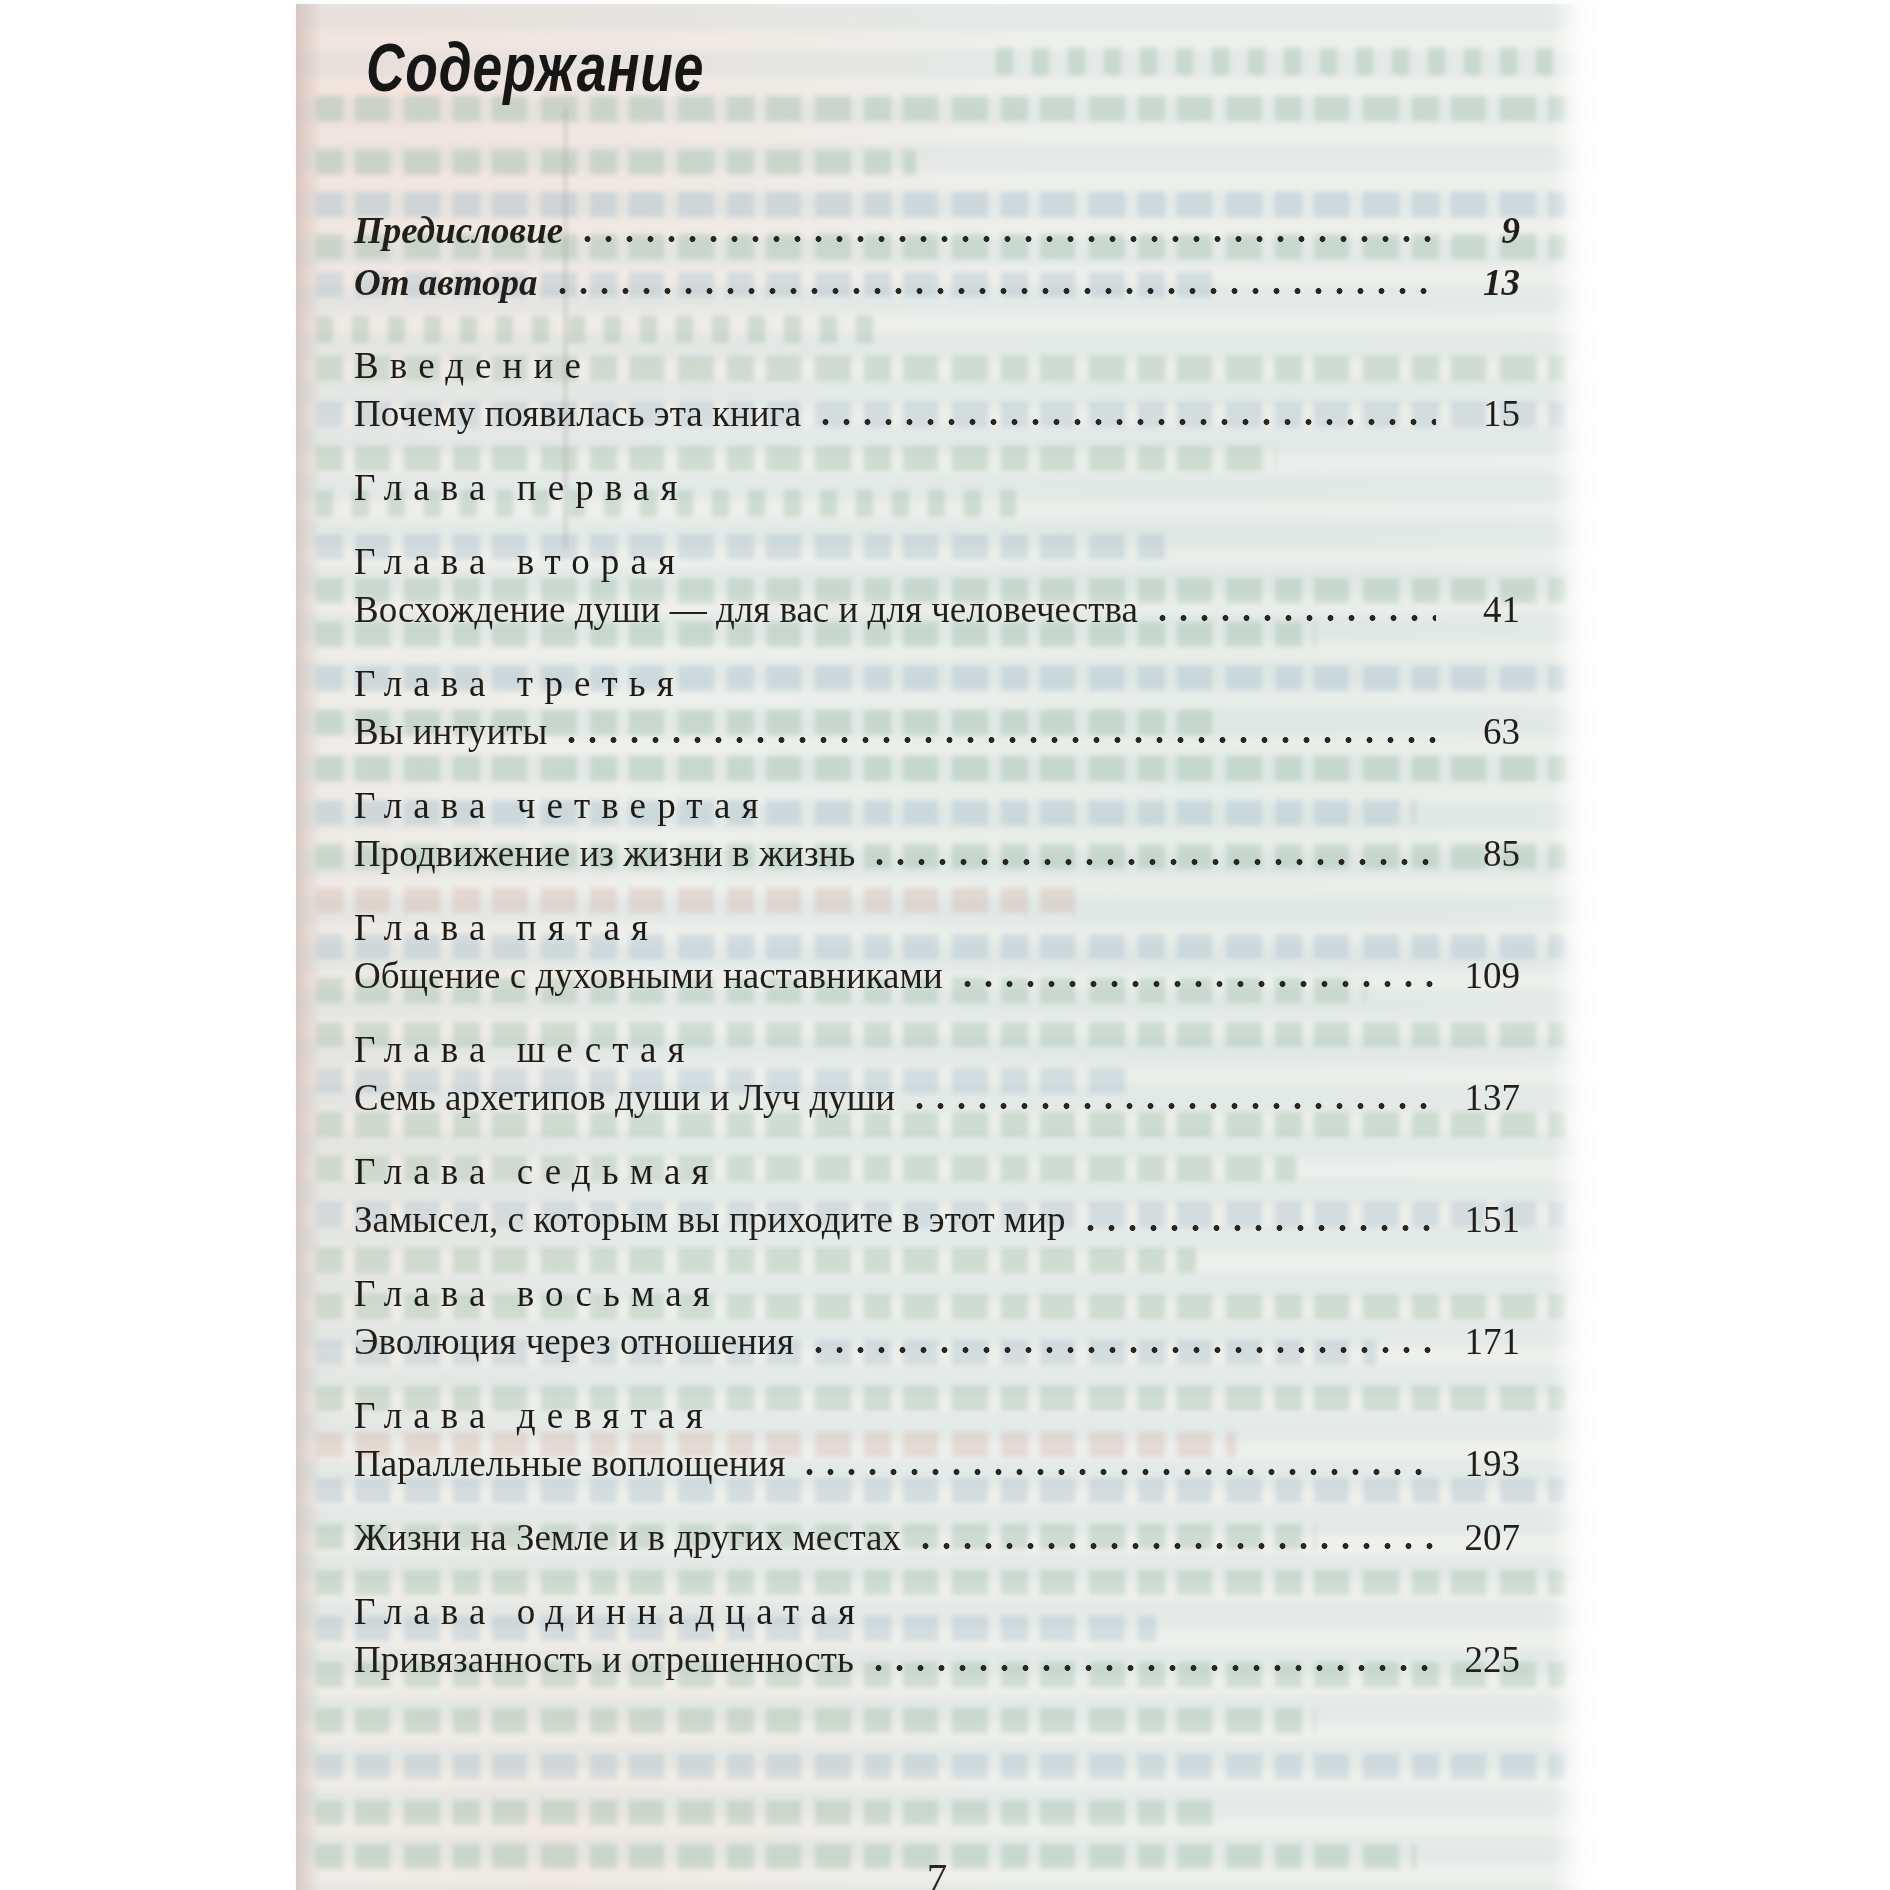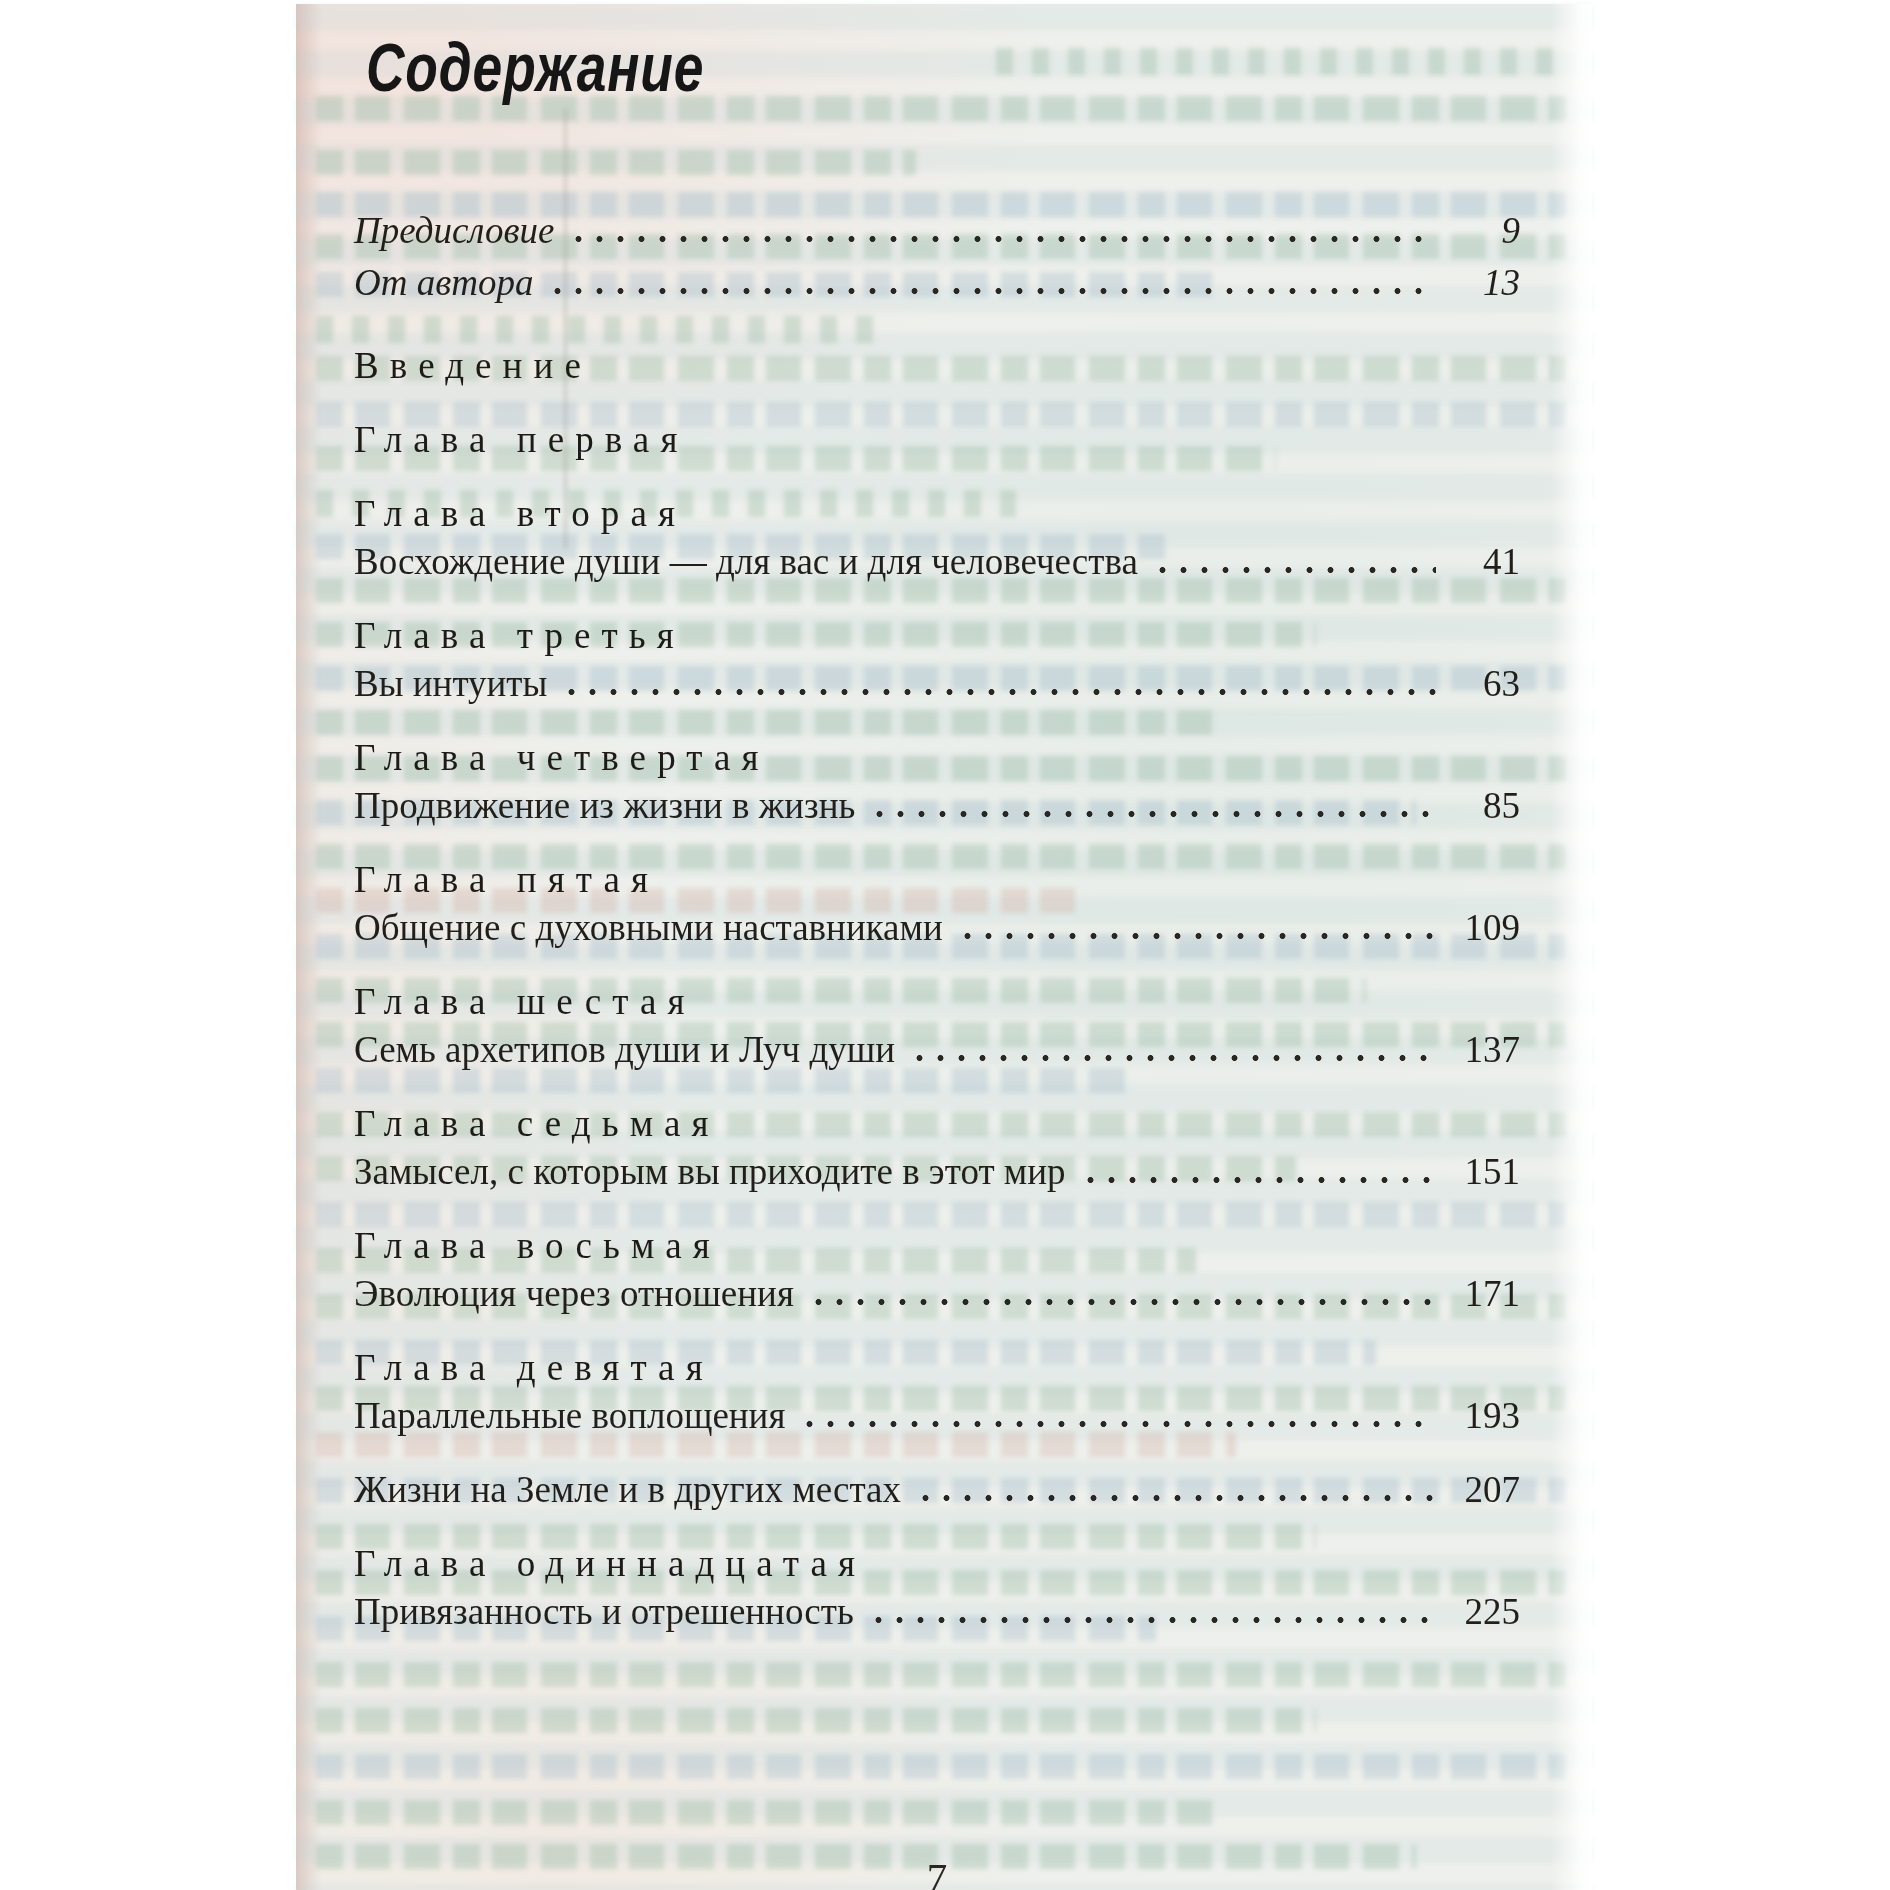--- a/index.html
+++ b/index.html
@@ -63,21 +63,21 @@
     font-size:37px;color:#221f1a;
   }
   .doc-title{
     margin:24px 0 0 12px;
     font-family:"Liberation Sans","DejaVu Sans",sans-serif;
     font-weight:700;font-style:italic;
     font-size:62px;letter-spacing:1px;color:#161616;
     transform:scaleX(0.86) scaleY(1.10);transform-origin:left top;
     white-space:nowrap;
   }
-  .front{margin-top:108px;}
+  .front{margin-top:108px;font-weight:bold;}
   .front .row{font-style:italic;}
   .front .row + .row{margin-top:4px;}
   .row{display:flex;align-items:baseline;height:48px;line-height:48px;}
   .row .lbl{white-space:pre;}
   .row .dots{
     flex:1;align-self:stretch;margin:0 6px 0 10px;
     background-image:radial-gradient(circle, #2a2621 2.6px, rgba(42,38,33,0) 3.3px);
     background-size:21px 8px;background-repeat:repeat-x;
     background-position:4px calc(100% - 12px);
   }
@@ -152,20 +152,25 @@
         </div>
         <div class="row">
           <span class="lbl">От автора</span>
           <span class="dots"></span>
           <span class="num">13</span>
         </div>
       </div>
     <div id="chapters">
         <div class="chapter first">
           <div class="heading">Введение</div>
+          <div class="row">
+            <span class="lbl">Почему появилась эта книга</span>
+            <span class="dots"></span>
+            <span class="num">15</span>
+          </div>
         </div>
         <div class="chapter">
           <div class="heading">Глава первая</div>
         </div>
         <div class="chapter">
           <div class="heading">Глава вторая</div>
           <div class="row">
             <span class="lbl">Восхождение души — для вас и для человечества</span>
             <span class="dots"></span>
             <span class="num">41</span>

